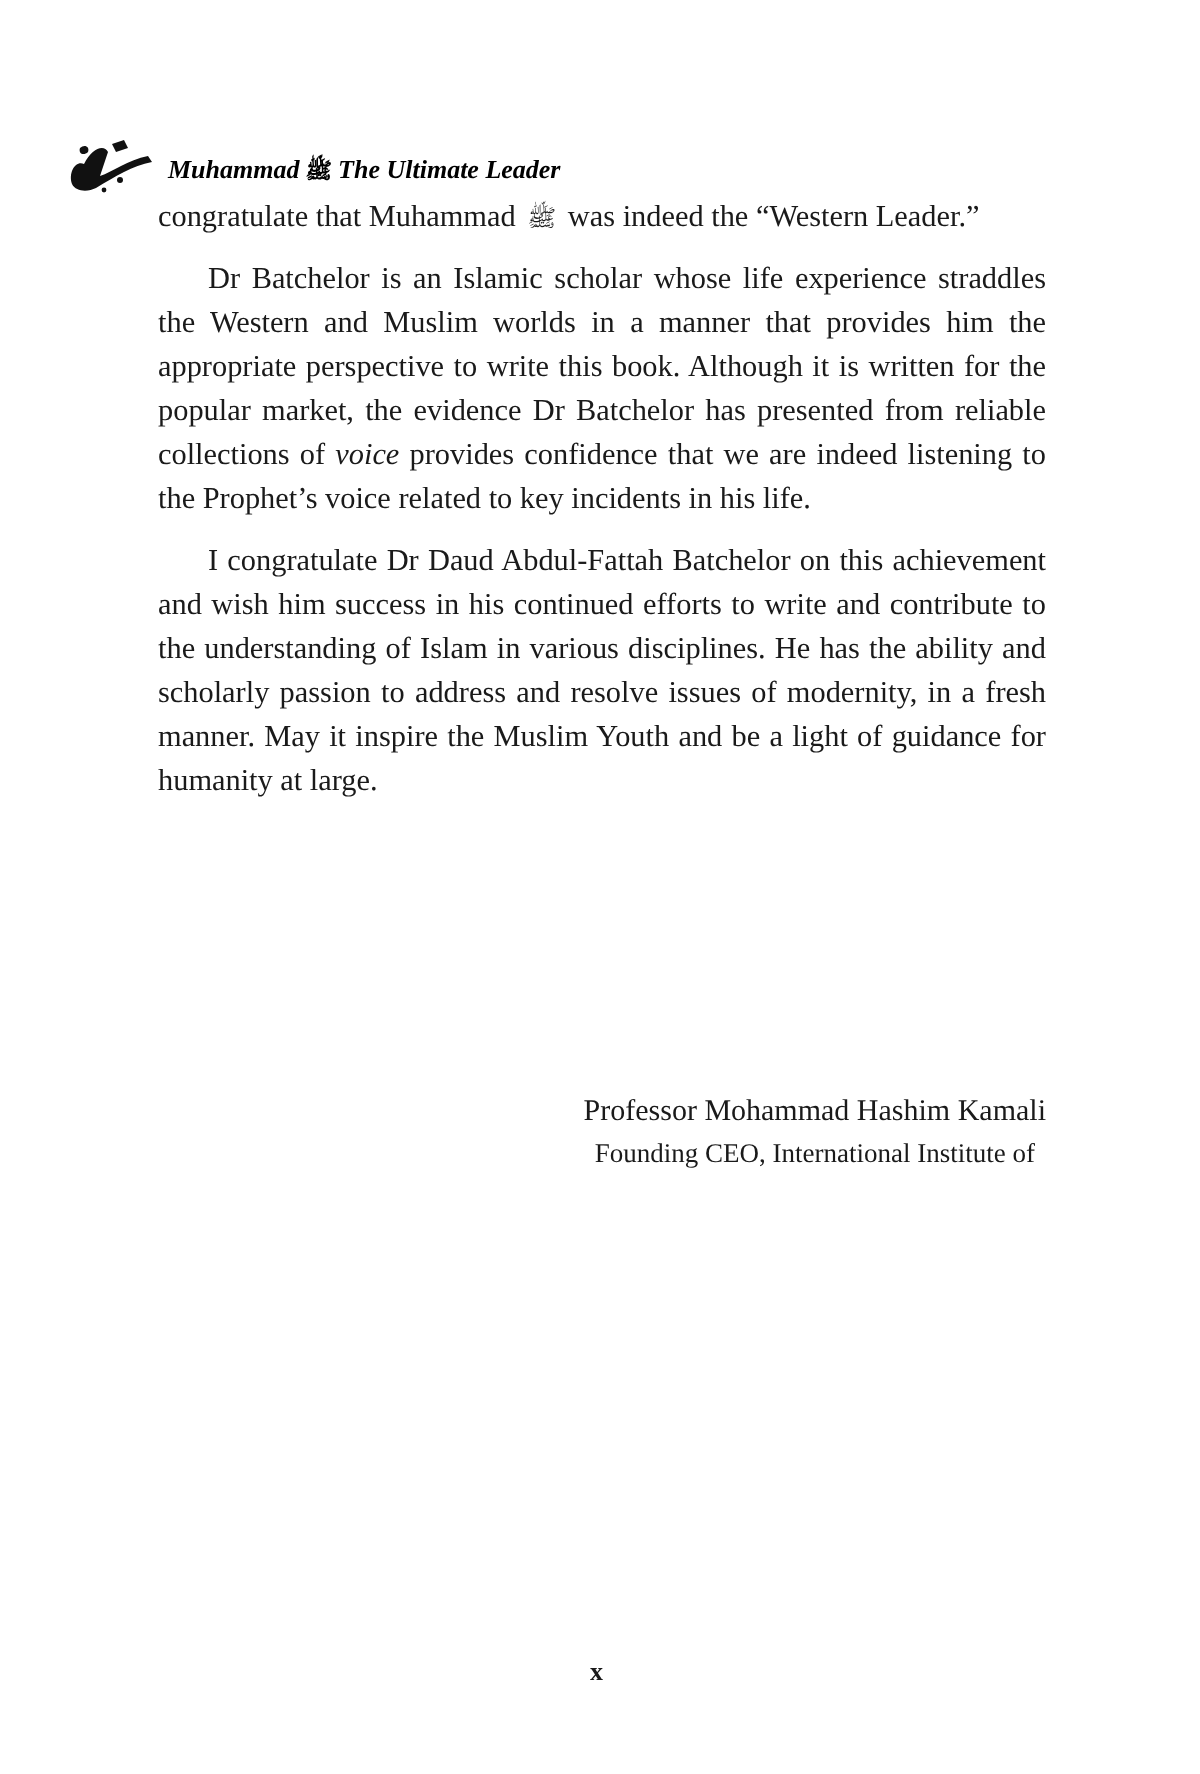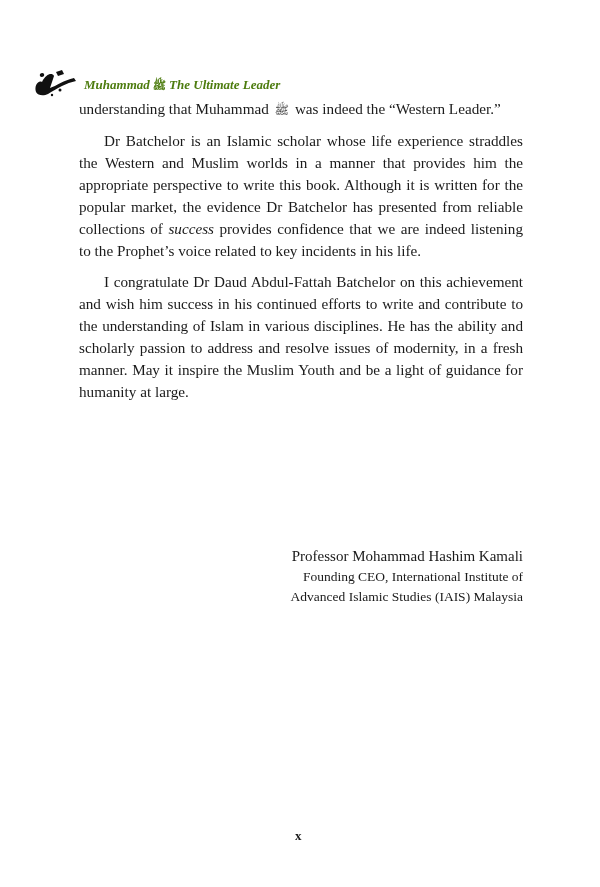--- a/index.html
+++ b/index.html
@@ -10,36 +10,36 @@
     }
     .header {
       position: absolute; left: 30px; top: 66px; height: 34px;
       display: flex; align-items: center;
     }
     .logo {
       width: 50px; height: 34px; display: inline-block; margin-right: 4px;
     }
     .header-title {
       font-family: "Liberation Serif", "DejaVu Serif", serif;
-      font-style: italic; font-weight: bold; font-size: 13px; color: #4d7c0f;
+      font-style: italic; font-weight: bold; font-size: 13px; color: #000000;
       position: relative; top: 3px;
     }
     .header-title .honorific { font-style: normal; font-size: 11px; margin: 0 3px; }
     .body-text {
       position: absolute; left: 79px; top: 98px; width: 444px;
       font-size: 15.2px; line-height: 22px; text-align: justify;
     }
     .body-text p { margin: 0 0 9px 0; }
     .body-text p.indent { text-indent: 25px; }
     .honor { font-size: 12px; margin: 0 2px; }
     .signature {
       position: absolute; right: 77px; top: 509px; text-align: right; margin-top: 36px;
     }
     .sig-name { font-size: 15px; line-height: 22px; }
-    .sig-line { font-size: 13.5px; line-height: 20px; }
+    .sig-line { font-size: 13.5px; line-height: 20px; text-align: center; }
     .page-number {
       position: absolute; left: 295px; top: 828px; font-size: 13px; font-weight: bold;
     }
   </style>
 </head>
 <body>
 
 <div class="header">
   <span class="logo">
     <svg width="50" height="34" viewBox="0 0 50 34">
@@ -50,31 +50,30 @@
       <circle cx="22" cy="29" r="1.2" fill="#111"></circle>
     </svg>
   </span>
   <span class="header-title">
     <span>Muhammad</span><span class="honorific">ﷺ</span><span>The Ultimate Leader</span>
   </span>
 </div>
 
 <div class="body-text">
   <p>
-    <span>understanding that Muhammad</span>
+    <span>congratulate that Muhammad</span>
     <span class="honor">ﷺ</span>
     <span>was indeed the “Western Leader.”</span>
   </p>
   <p class="indent">
     <span>Dr Batchelor is an Islamic scholar whose life experience straddles the Western and Muslim worlds in a manner that provides him the appropriate perspective to write this book. Although it is written for the popular market, the evidence Dr Batchelor has presented from reliable collections of</span>
-    <em>success</em>
+    <em>voice</em>
     <span>provides confidence that we are indeed listening to the Prophet’s voice related to key incidents in his life.</span>
   </p>
   <p class="indent">I congratulate Dr Daud Abdul-Fattah Batchelor on this achievement and wish him success in his continued efforts to write and contribute to the understanding of Islam in various disciplines. He has the ability and scholarly passion to address and resolve issues of modernity, in a fresh manner. May it inspire the Muslim Youth and be a light of guidance for humanity at large.</p>
 </div>
 
 <div class="signature">
   <div class="sig-name">Professor Mohammad Hashim Kamali</div>
   <div class="sig-line">Founding CEO, International Institute of</div>
-  <div class="sig-line">Advanced Islamic Studies (IAIS) Malaysia</div>
 </div>
 
 <div class="page-number">x</div>
 
 </body></html>

